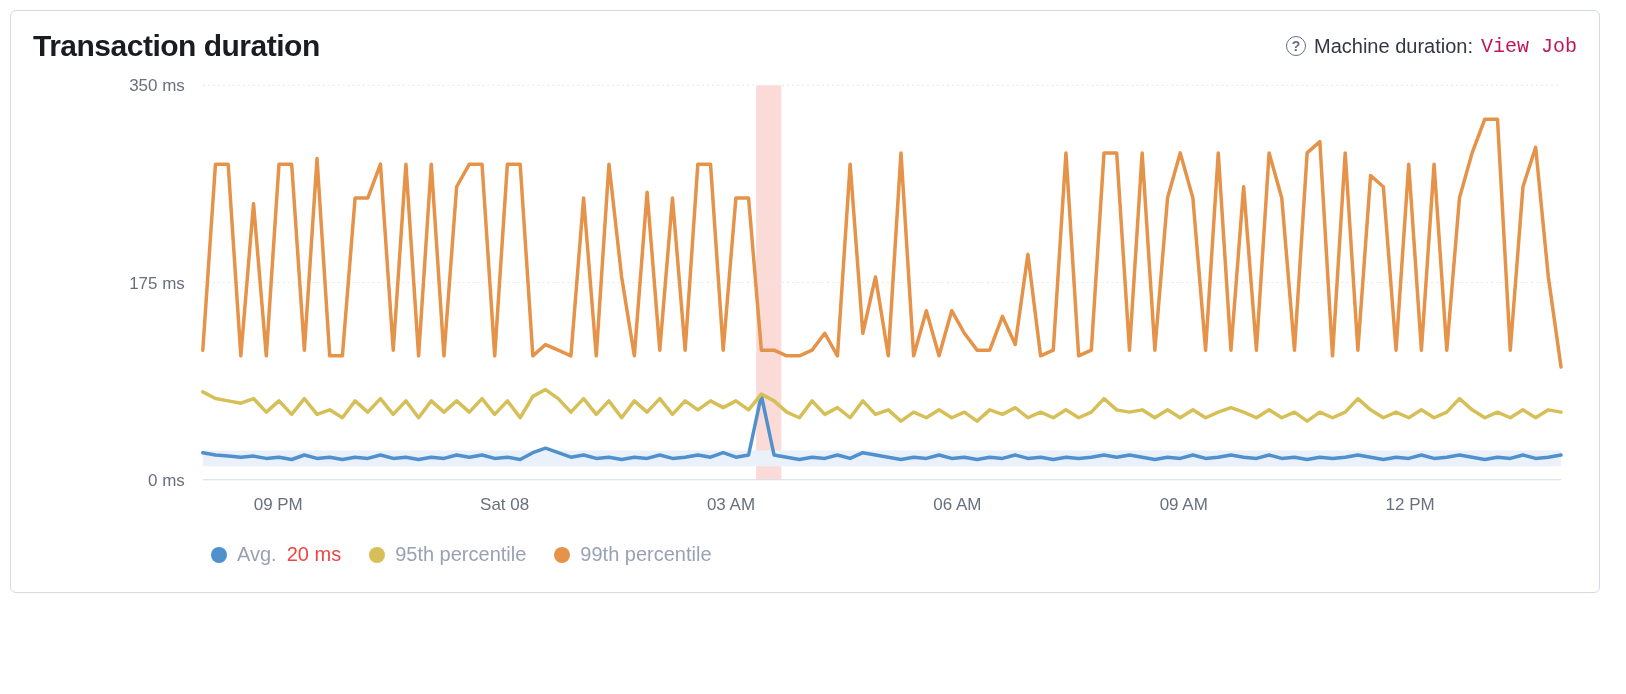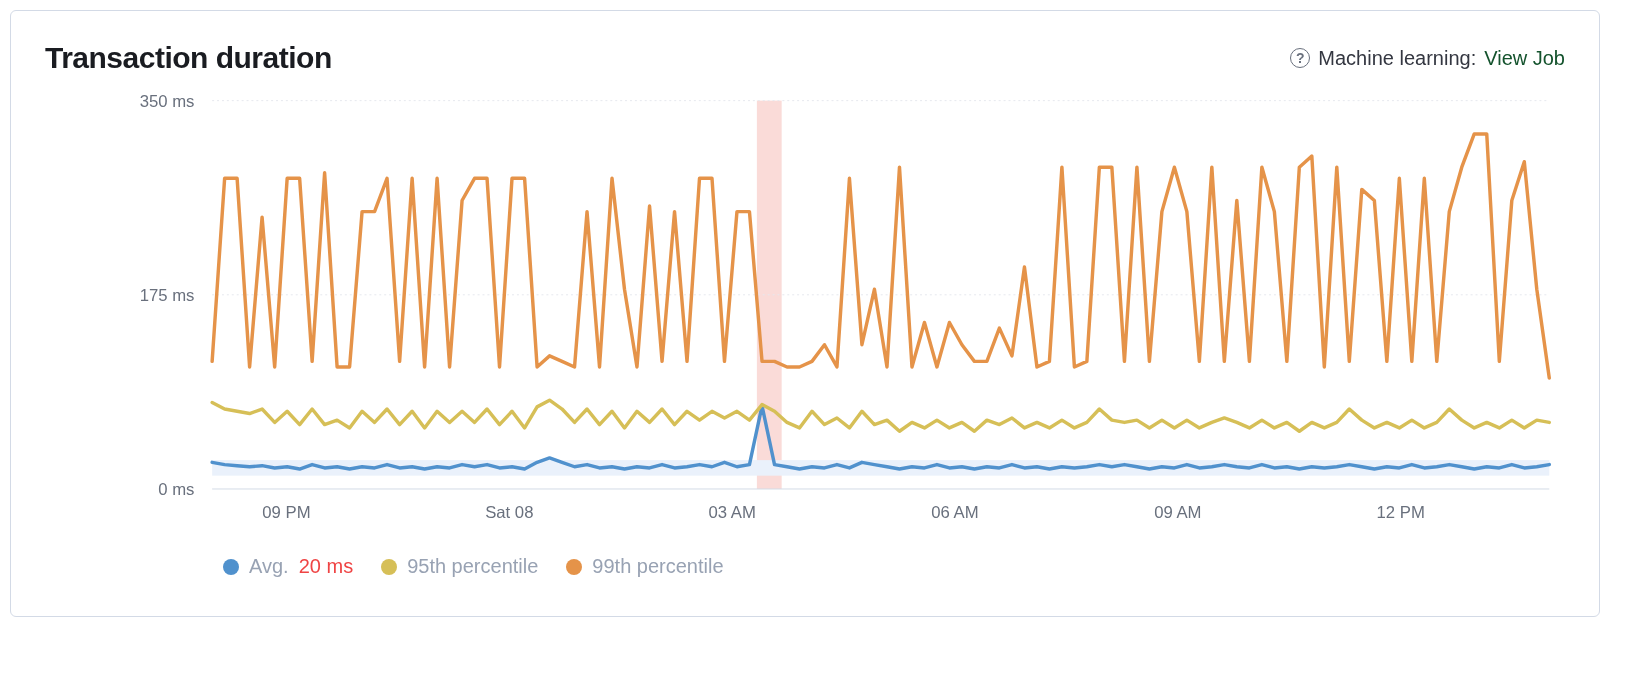--- a/index.html
+++ b/index.html
@@ -7,21 +7,21 @@
     padding: 0;
     background: #fff;
     font-family: -apple-system, BlinkMacSystemFont, "Segoe UI", Helvetica, Arial, sans-serif;
     color: #1a1c21;
   }
   .panel {
     width: 1590px;
     margin: 10px;
     border: 1px solid #d3dae6;
     border-radius: 6px;
-    padding: 12px;
+    padding: 0;
     box-sizing: border-box;
     position: relative;
   }
   .panel-header {
     display: flex;
     align-items: center;
     justify-content: space-between;
     padding: 18px 22px 0 22px;
   }
   .panel-title {
@@ -47,22 +47,23 @@
     justify-content: center;
     font-size: 14px;
     font-weight: 600;
     color: #69707d;
     box-sizing: border-box;
   }
   .ml-label {
     color: #343741;
   }
   .ml-link {
-    color: #14532d;
+    color: #be185d;
     cursor: pointer;
+    font-family: Liberation Mono, monospace;
   }
   .chart-area {
     position: relative;
     padding: 12px 22px 8px 22px;
     height: 470px;
     box-sizing: border-box;
   }
   #chart-svg {
     display: block;
     width: 100%;
@@ -116,21 +117,21 @@
 </style>
 </head>
 <body>
 
 <div class="panel">
 
   <div class="panel-header">
     <div class="panel-title">Transaction duration</div>
     <div class="ml-group">
       <span class="help-icon">?</span>
-      <span class="ml-label">Machine learning:</span>
+      <span class="ml-label">Machine duration:</span>
       <span class="ml-link">View Job</span>
     </div>
   </div>
 
   <div class="chart-area">
     <svg id="chart-svg" viewBox="0 0 1546 450">
         <rect class="anomaly-band" x="724.074074074074" y="10" width="25.18518518518522" height="395"></rect>
         <rect class="shade-band" x="170" y="375.65714285714284" width="1360" height="15.800000000000011"></rect>
         <line class="baseline" x1="170" x2="1530" y1="405" y2="405"></line>
         <text x="152" y="411" text-anchor="end" fill="#69707d" font-size="17">0 ms</text>

